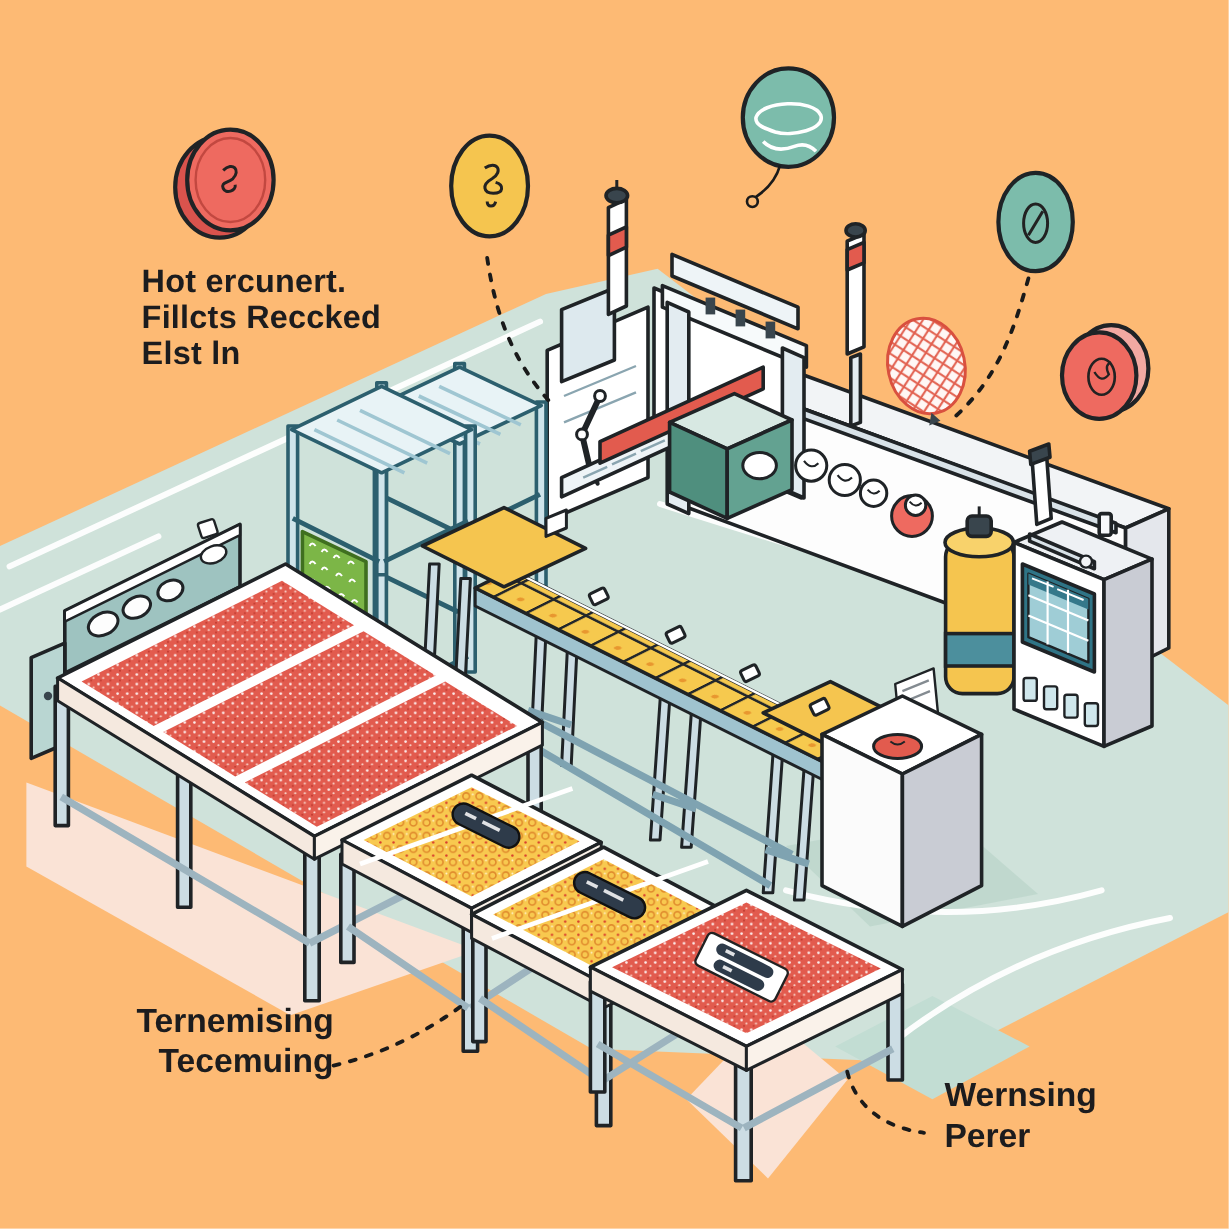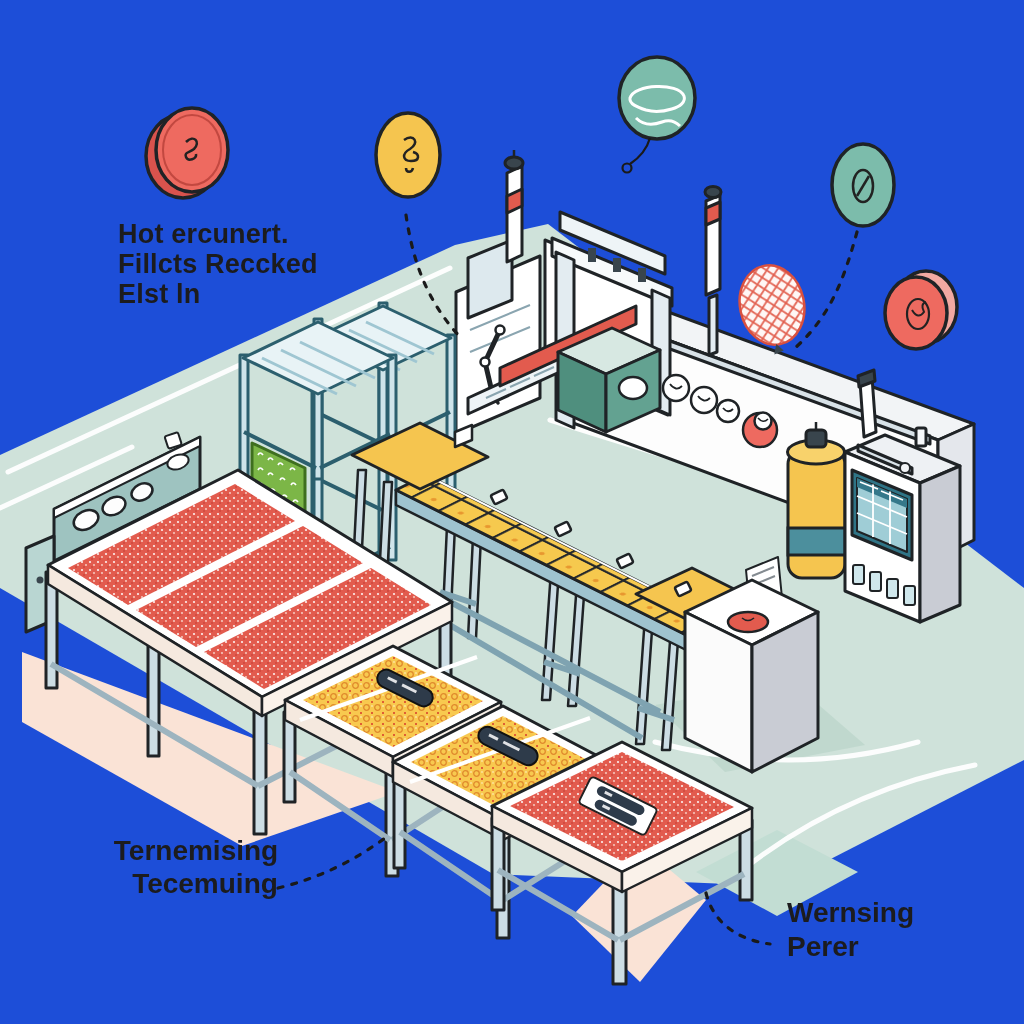--- a/index.html
+++ b/index.html
@@ -2,21 +2,21 @@
 <html style="--mint: #cfe2da; --mint-dark: #b9d4c9; --peach: #fae3d6; --coral: #ee6a60; --coral-deep: #e25b4e; --yellow: #f5c54f; --teal: #7cbcab; --teal-dark: #4f8f7e; --green: #7cb647; --ink: #1f2326; --steel: #ccdde4; --cream: #f5e9df; --wall-gray: #c9ccd4; --screen: #9fcdd6; --panel-teal: #2f7486; --frame: #cfe4ea;"><head>
 <meta charset="utf-8">
 <style>
   :root{
     --mint:#cfe2da; --mint-dark:#b9d4c9; --peach:#fae3d6; --coral:#ee6a60;
     --coral-deep:#e25b4e; --yellow:#f5c54f; --teal:#7cbcab; --teal-dark:#4f8f7e;
     --green:#7cb647; --ink:#1f2326; --steel:#ccdde4; --cream:#f5e9df;
     --wall-gray:#c9ccd4; --screen:#9fcdd6; --panel-teal:#2f7486; --frame:#cfe4ea;
   }
   html,body{margin:0;padding:0;background:#fff;}
-  .stage{position:relative;width:1024px;height:1024px;background:#1d4ed8;overflow:hidden;}
+  .stage{position:relative;width:1024px;height:1024px;background:#fdba74;overflow:hidden;}
   svg{position:absolute;inset:0;}
   .lbl{font-family:"Liberation Sans","DejaVu Sans",sans-serif;font-weight:700;fill:#1c1c1e;}
   .cap{font-size:27px;letter-spacing:.2px;}
   .call{font-size:28px;}
 </style>
 </head>
 <body>
 
 <div class="stage">
 <svg viewBox="0 0 1024 1024" width="1024" height="1024">

